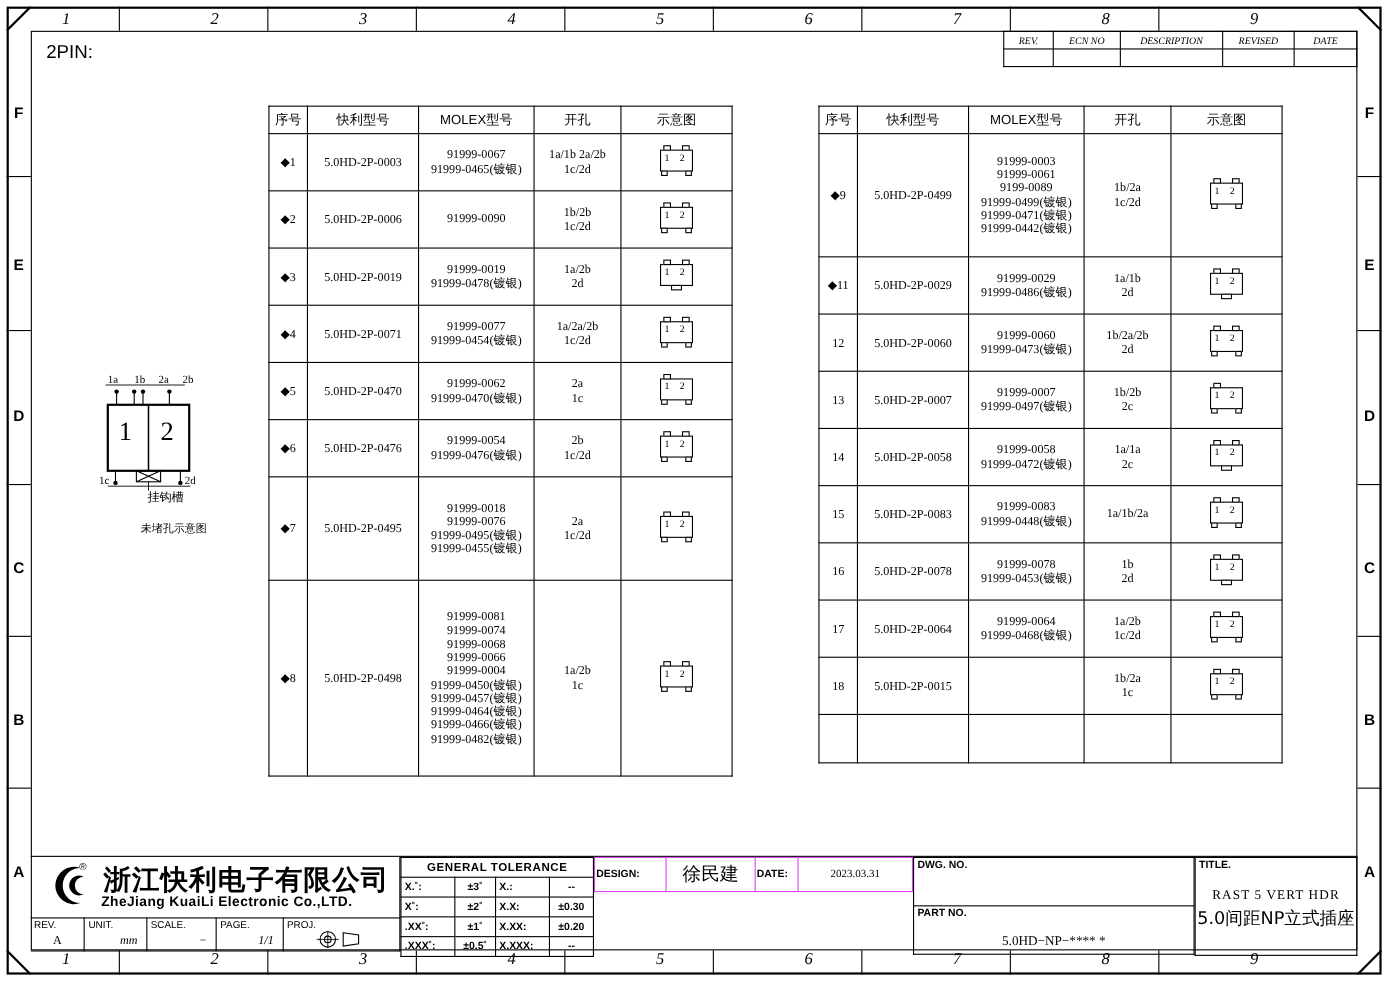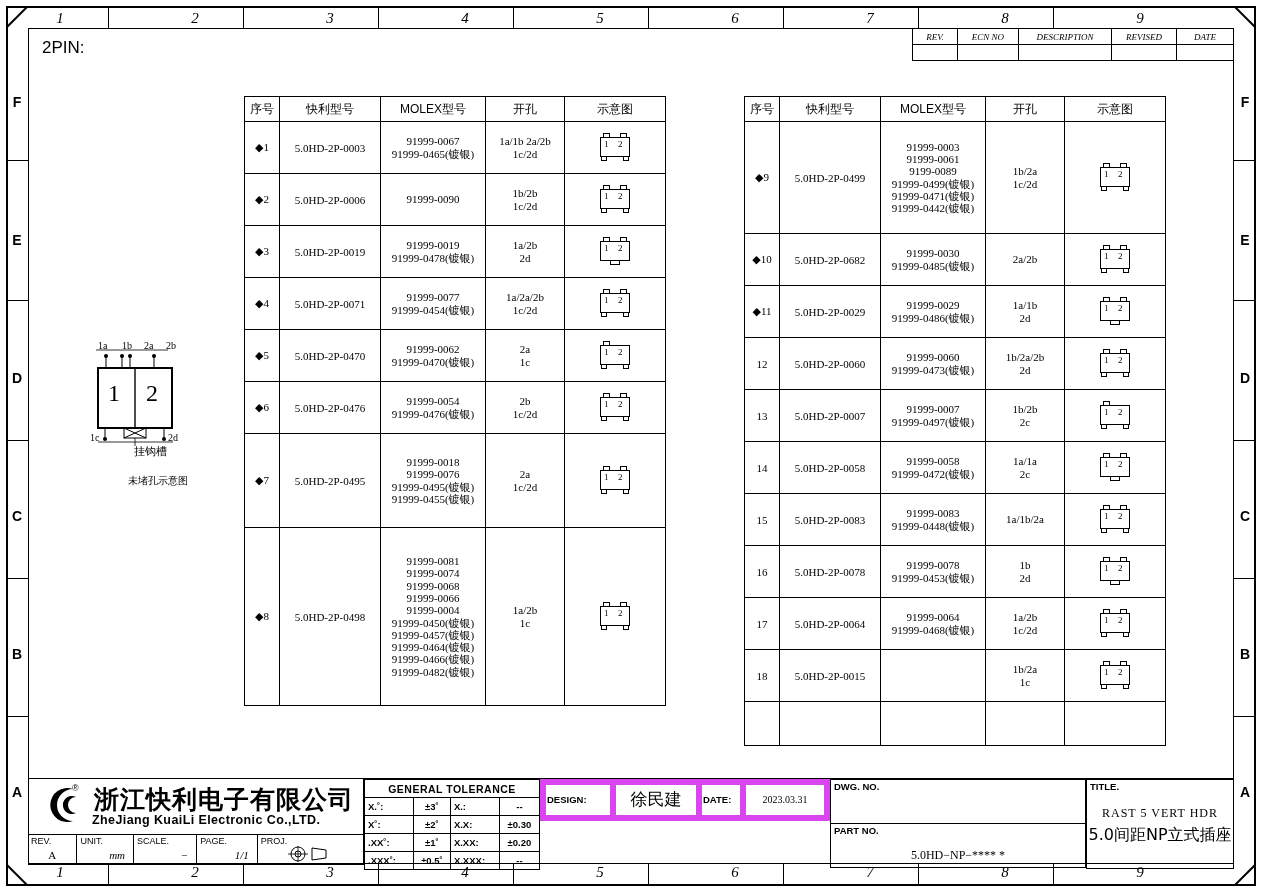--- a/index.html
+++ b/index.html
@@ -76,21 +76,21 @@
   .lowleft .valc{font-size:11px;font-family:"Liberation Serif",serif;position:absolute;left:50%;transform:translateX(-50%);bottom:3px;}
 
   .tol{position:absolute;left:336px;top:0px;width:176px;height:86px;}
   .tol table{border-collapse:collapse;width:176px;}
   .tol td{border:1px solid #000;font-size:9.5px;font-family:"Liberation Sans",sans-serif;font-weight:bold;text-align:center;height:15px;}
   .tol .hdr{font-size:10.5px;letter-spacing:0.5px;}
   .tol .lbl{text-align:left;padding-left:3px;width:44px;}
 
   .appr{position:absolute;left:512px;top:0px;width:290px;height:86px;}
   .appr table{border-collapse:collapse;width:290px;}
-  .appr td{border:6px solid #d946ef;height:27.6px;font-size:9.5px;font-family:"Liberation Sans",sans-serif;font-weight:bold;margin-top:48px;}
+  .appr td{border:1px solid #d946ef;height:27.6px;font-size:9.5px;font-family:"Liberation Sans",sans-serif;font-weight:bold;margin-top:48px;}
   .appr .who{font-size:17px;font-family:"DejaVu Sans",sans-serif;font-weight:normal;text-align:center;}
   .appr .dt{font-size:10px;font-family:"Liberation Serif",serif;text-align:center;font-weight:normal;}
 
   .dwg{position:absolute;left:802px;top:0px;width:256px;height:86px;}
   .dwg table{border-collapse:collapse;width:256px;}
   .dwg td{border:1px solid #000;font-size:9.5px;font-family:"Liberation Sans",sans-serif;font-weight:bold;vertical-align:top;padding:1px 3px;height:41px;position:relative;}
   .dwg .partno{position:absolute;left:50%;transform:translateX(-50%);bottom:4px;font-size:12px;font-family:"Liberation Serif",serif;font-weight:normal;white-space:nowrap;}
 
   .titl{position:absolute;left:1058px;top:0px;width:148px;height:86px;}
   .titl table{border-collapse:collapse;width:148px;}
@@ -366,28 +366,20 @@
           <td class="c-no">◆9</td>
           <td class="c-kl">5.0HD-2P-0499</td>
           <td class="c-mx mx-lines">91999-0003
 91999-0061
 9199-0089
 91999-0499(镀银)
 91999-0471(镀银)
 91999-0442(镀银)</td>
           <td class="c-kk mx-lines">1b/2a
 1c/2d</td>
-          <td class="c-sy"><span class="pic"><span class="body"></span><span class="p1">1</span><span class="p2">2</span><span class="tab t-tl"></span><span class="tab t-tr"></span><span class="tab b-bl"></span><span class="tab b-br"></span></span></td>
-        </tr>
-        <tr style="height: 52px;">
-          <td class="c-no">◆10</td>
-          <td class="c-kl">5.0HD-2P-0682</td>
-          <td class="c-mx mx-lines">91999-0030
-91999-0485(镀银)</td>
-          <td class="c-kk mx-lines">2a/2b</td>
           <td class="c-sy"><span class="pic"><span class="body"></span><span class="p1">1</span><span class="p2">2</span><span class="tab t-tl"></span><span class="tab t-tr"></span><span class="tab b-bl"></span><span class="tab b-br"></span></span></td>
         </tr>
         <tr style="height: 52px;">
           <td class="c-no">◆11</td>
           <td class="c-kl">5.0HD-2P-0029</td>
           <td class="c-mx mx-lines">91999-0029
 91999-0486(镀银)</td>
           <td class="c-kk mx-lines">1a/1b
 2d</td>
           <td class="c-sy"><span class="pic"><span class="body"></span><span class="p1">1</span><span class="p2">2</span><span class="tab t-tl"></span><span class="tab t-tr"></span><span class="tab b-bm"></span></span></td>

